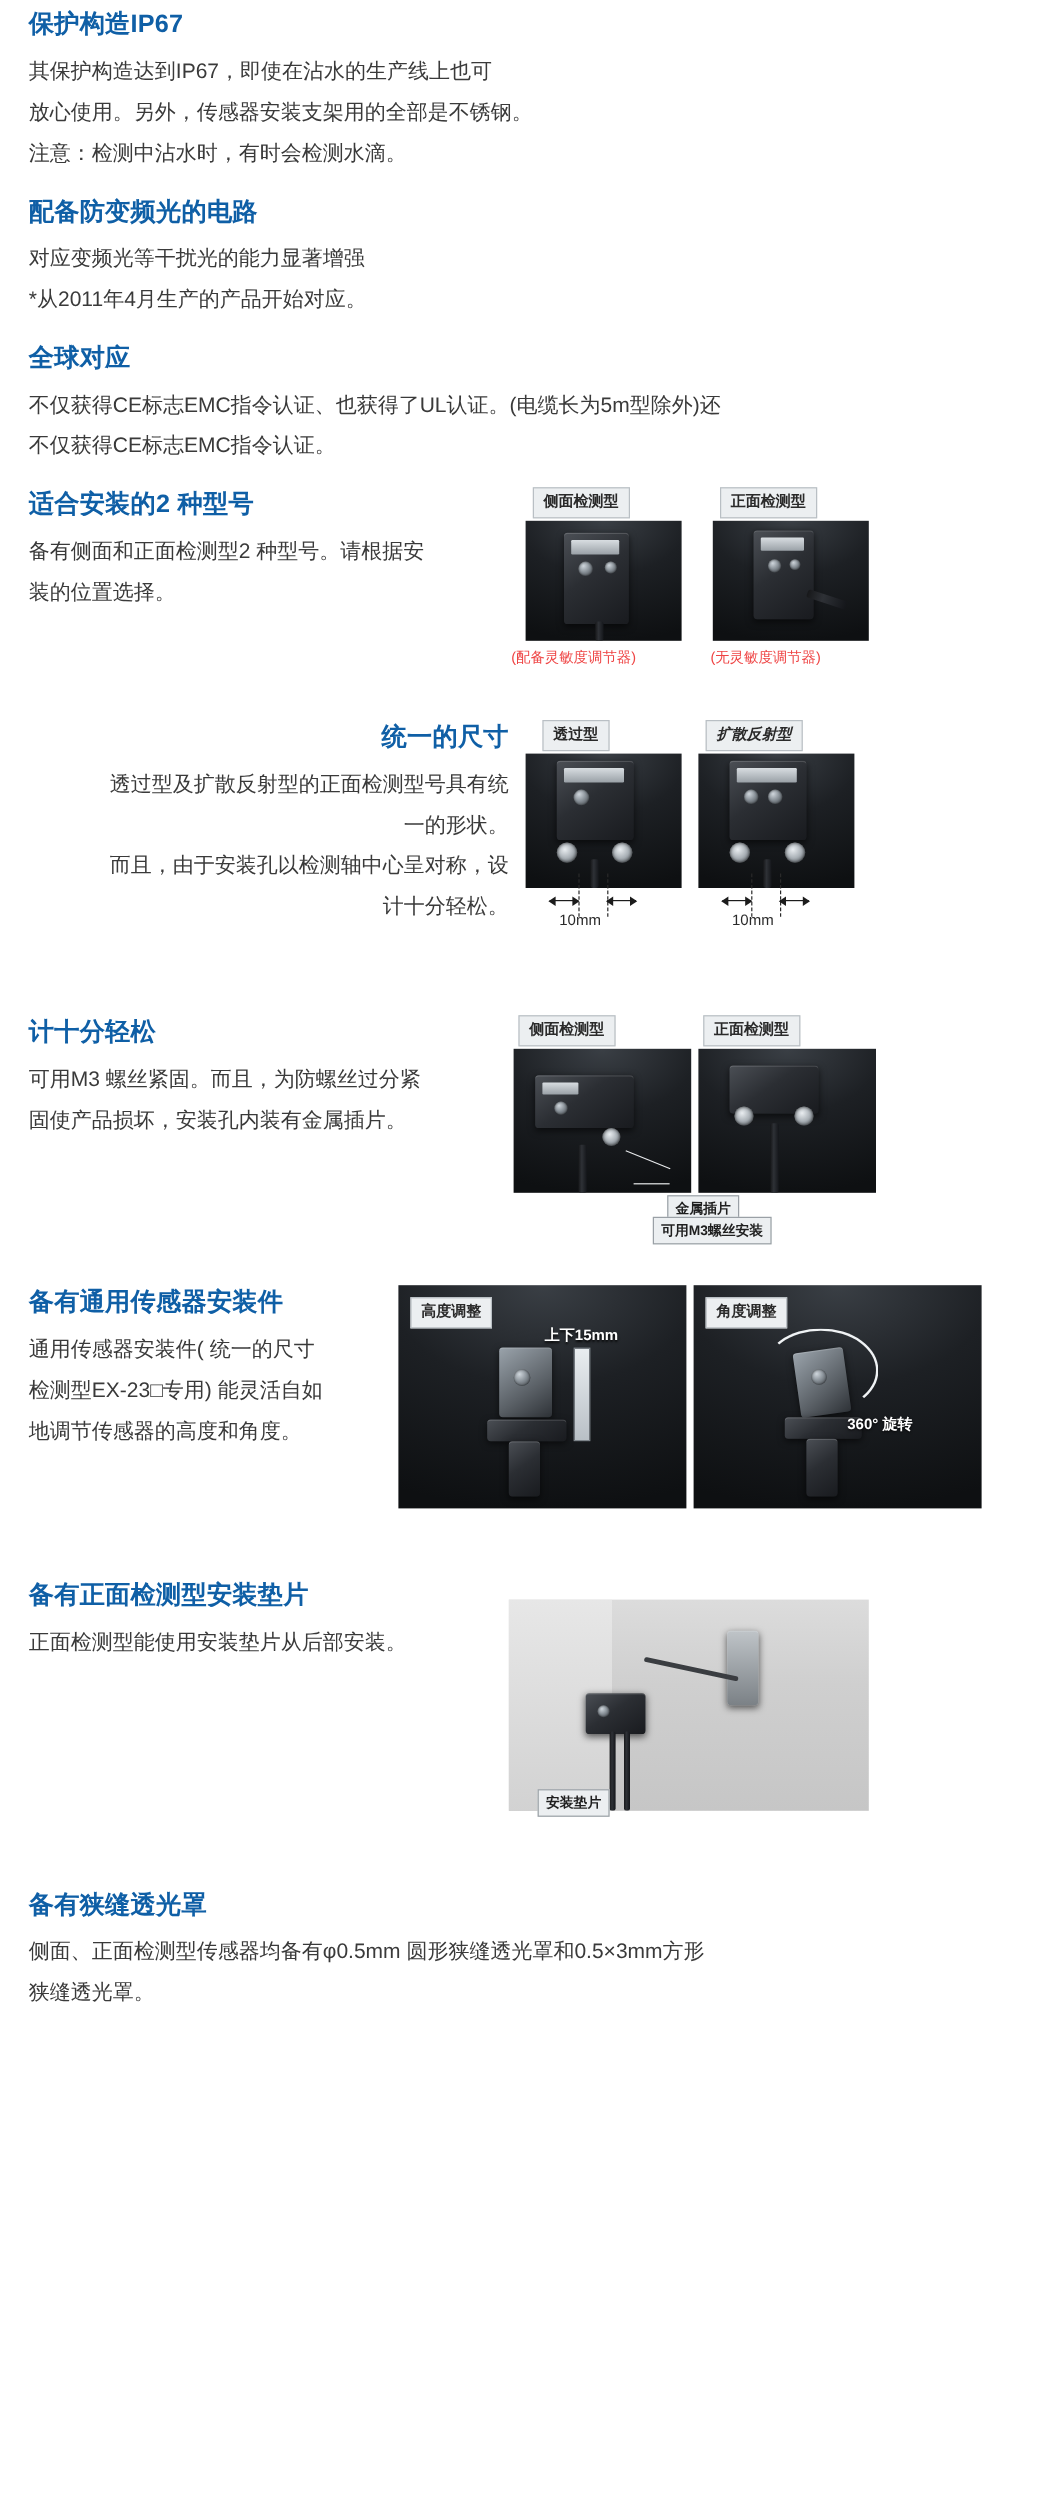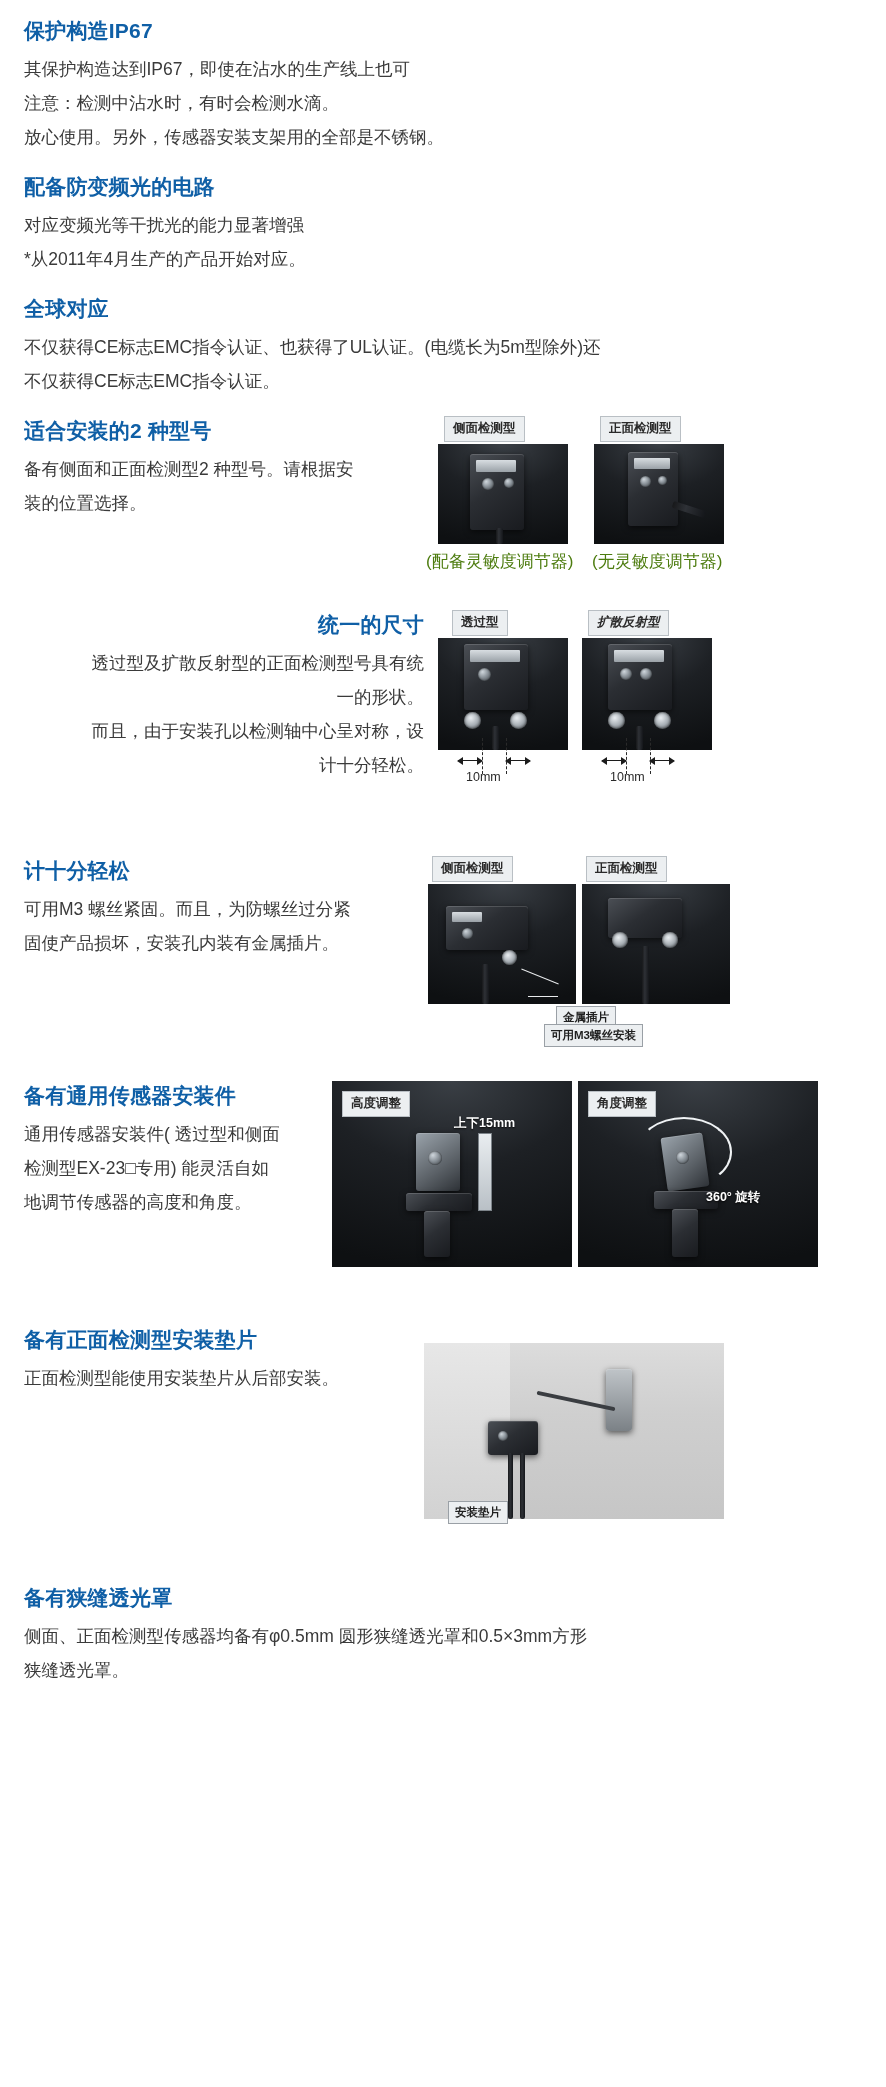--- a/index.html
+++ b/index.html
@@ -50,22 +50,22 @@
     background: #eceff1;
     border: 1px solid #b9bfc4;
     color: #2a2a2a;
     font-size: 12.5px;
     font-weight: bold;
     line-height: 1;
     padding: 5px 8px 6px 8px;
     white-space: nowrap;
   }
   .caption-sm {
-    font-size: 17px;
-    color: #4d7c0f;
+    font-size: 12px;
+    color: #ef4444;
     white-space: nowrap;
   }
 
   
   .photo {
     background: #111214;
     position: relative;
     overflow: hidden;
   }
   .photo.darkgrad {
@@ -168,26 +168,26 @@
     border-radius: 50%;
     border-bottom-color: transparent;
     border-left-color: transparent;
   }
 </style>
 </head>
 <body>
 
 <div class="page">
 
-  <div class="section" style="padding-top:16px;">
+  <div class="section" style="padding-top:6px;">
     <div class="sec-title">保护构造IP67</div>
     <div class="sec-body">
       <span class="ln">其保护构造达到IP67，即使在沾水的生产线上也可</span>
+      <span class="ln">放心使用。另外，传感器安装支架用的全部是不锈钢。</span>
       <span class="ln">注意：检测中沾水时，有时会检测水滴。</span>
-      <span class="ln">放心使用。另外，传感器安装支架用的全部是不锈钢。</span>
     </div>
   </div>
 
   <div class="section" style="padding-top:18px;">
     <div class="sec-title">配备防变频光的电路</div>
     <div class="sec-body">
       <span class="ln">对应变频光等干扰光的能力显著增强</span>
       <span class="ln">*从2011年4月生产的产品开始对应。</span>
     </div>
   </div>
@@ -319,21 +319,21 @@
         <div class="leader" style="left:104px;top:140px;width:30px;"></div>
       </div>
     </div>
   </div>
 
   <div class="section" style="padding-top:40px;">
     <div class="row">
       <div class="col-text" style="width:308px;">
         <div class="sec-title">备有通用传感器安装件</div>
         <div class="sec-body">
-          <span class="ln">通用传感器安装件( 透过型和侧面</span>
+          <span class="ln">通用传感器安装件( 统一的尺寸</span>
           <span class="ln">检测型EX-23□专用) 能灵活自如</span>
           <span class="ln">地调节传感器的高度和角度。</span>
         </div>
       </div>
       <div class="col-fig fig" style="height:200px;">
 
         <div class="photo darkgrad" style="position:absolute;left:0px;top:0px;width:240px;height:186px;">
           <span class="tag" style="position:absolute;left:10px;top:10px;">高度调整</span>
           <div class="sensor" style="left:84px;top:52px;width:44px;height:58px;
                background:linear-gradient(145deg,#9aa3ab,#5b6167 60%,#2e3237);"></div>

